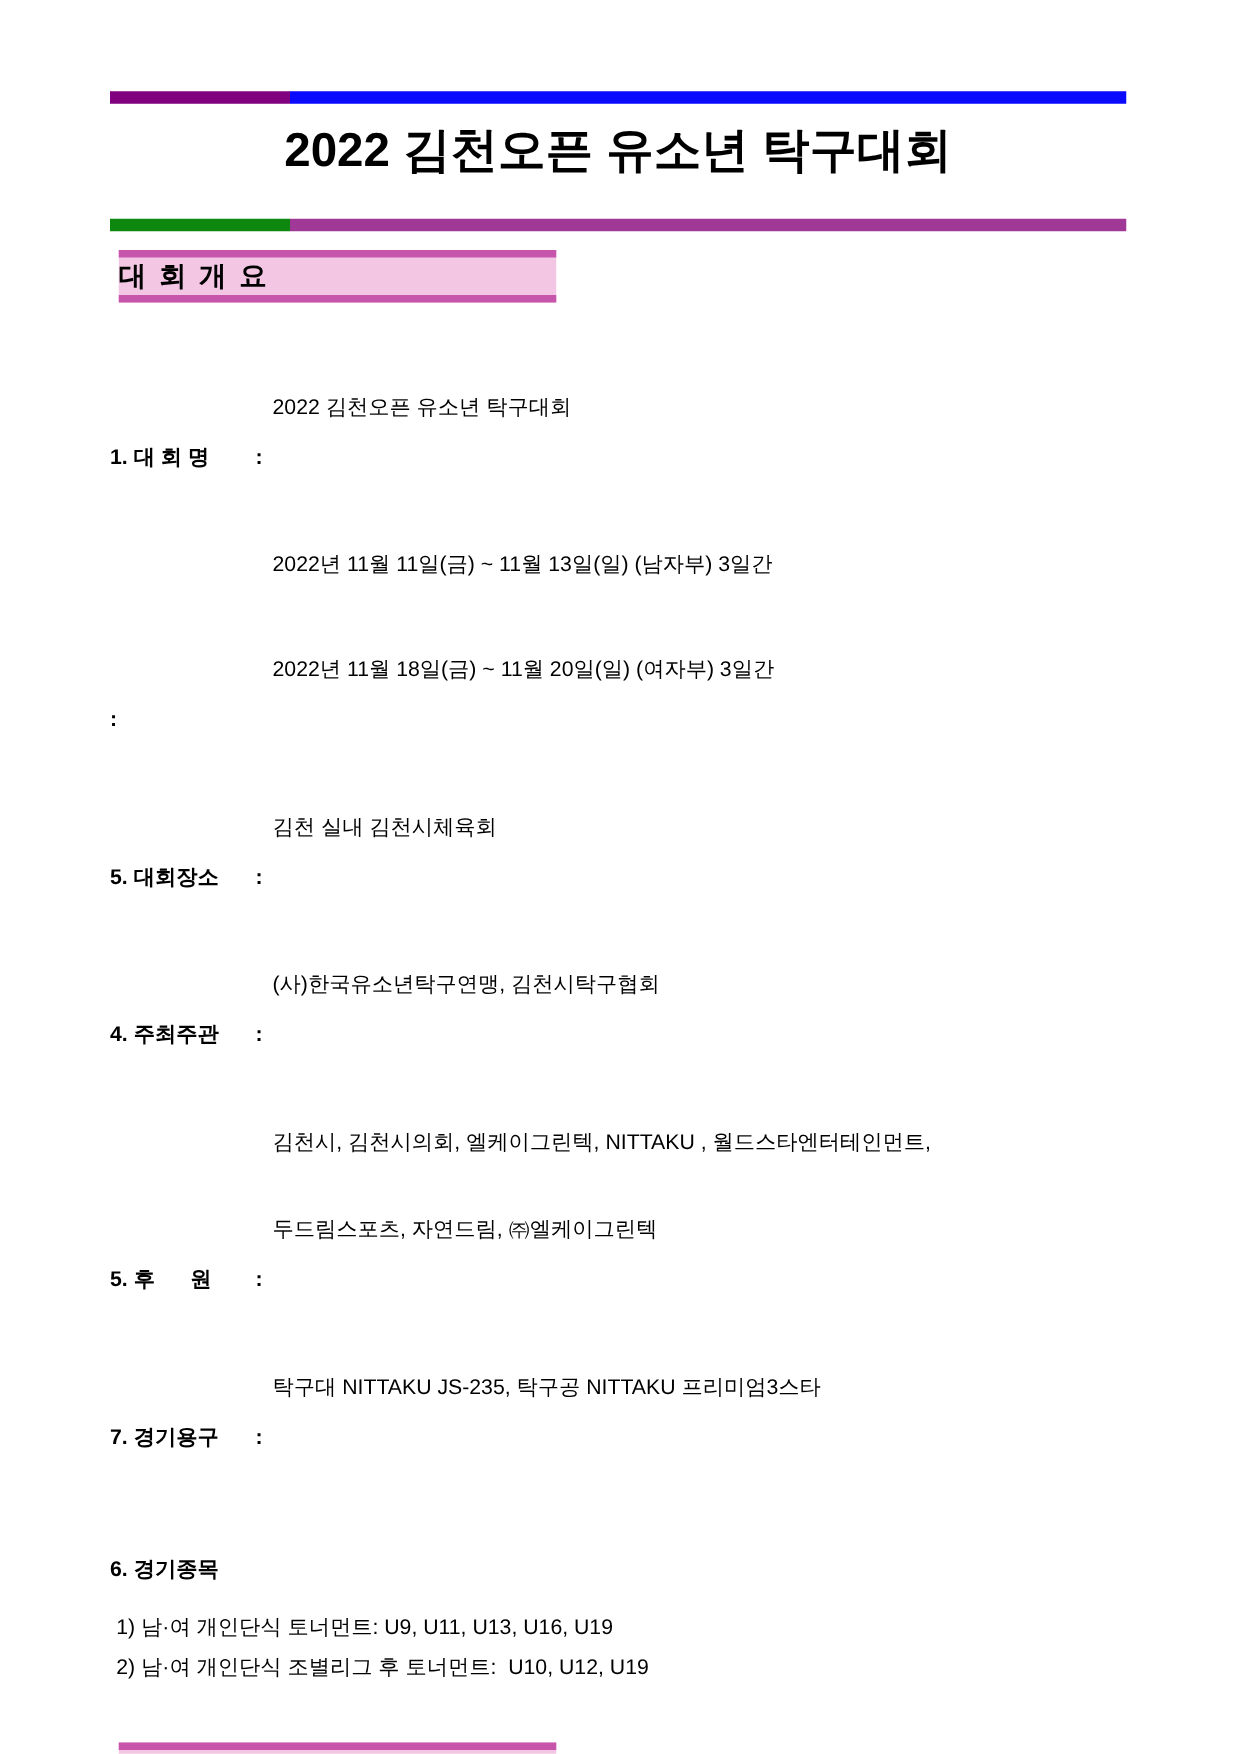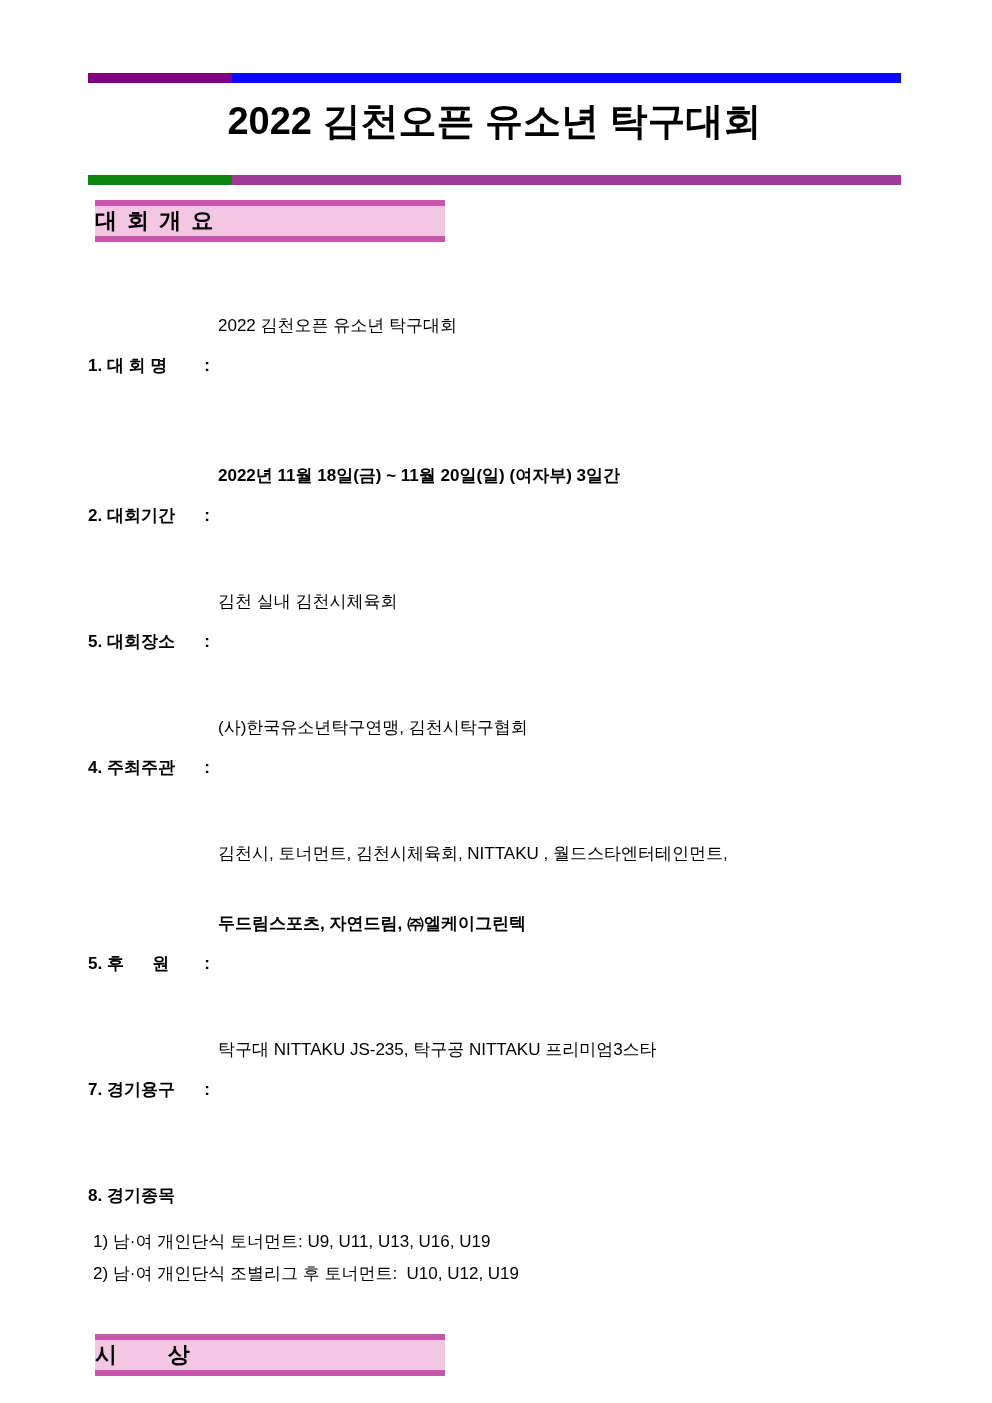--- a/index.html
+++ b/index.html
@@ -42,21 +42,21 @@
   .section-box.overview{margin-top:15px;}
   .section-box.awards{margin-top:50px;}
 
   .items{margin-top:34px;}
   .item{display:flex;margin-bottom:26px;font-size:17px;line-height:20px;align-items:flex-end;}
   .item-label{
     width:122px;flex:none;display:flex;justify-content:space-between;
     font-weight:bold;white-space:pre;
   }
   .item-values{margin-left:8px;white-space:pre-wrap;}
-  .item-value2{margin-top:24px;font-weight:bold;}
+  .item-value2{margin-top:24px;}
   .item-value2.tight{margin-top:10px;}
 
   .events{margin-top:16px;}
   .event-line{font-size:17px;line-height:20px;margin-bottom:12px;margin-left:5px;white-space:pre-wrap;}
 </style>
 </head>
 <body>
 
 <div class="page">
 
@@ -83,24 +83,24 @@
         <span>1. 대 회 명</span>
         <span>:</span>
       </div>
       <div class="item-values">
         <div>2022 김천오픈 유소년 탁구대회</div>
       </div>
     </div>
 
     <div class="item">
       <div class="item-label">
-        <span>2. 대회기간</span>
         <span>:</span>
       </div>
       <div class="item-values">
+        <div>2022년 11월 11일(금) ~ 11월 13일(일) (남자부) 3일간</div>
         <div class="item-value2">2022년 11월 18일(금) ~ 11월 20일(일) (여자부) 3일간</div>
       </div>
     </div>
 
     <div class="item">
       <div class="item-label">
         <span>5. 대회장소</span>
         <span>:</span>
       </div>
       <div class="item-values">
@@ -117,38 +117,38 @@
         <div>(사)한국유소년탁구연맹, 김천시탁구협회</div>
       </div>
     </div>
 
     <div class="item">
       <div class="item-label">
         <span>5. 후      원</span>
         <span>:</span>
       </div>
       <div class="item-values">
-        <div>김천시, 토너먼트, 김천시체육회, NITTAKU , 월드스타엔터테인먼트,</div>
+        <div>김천시, 김천시의회, 엘케이그린텍, NITTAKU , 월드스타엔터테인먼트,</div>
         <div class="item-value2 tight">두드림스포츠, 자연드림, ㈜엘케이그린텍</div>
       </div>
     </div>
 
     <div class="item">
       <div class="item-label">
         <span>7. 경기용구</span>
         <span>:</span>
       </div>
       <div class="item-values">
         <div>탁구대 NITTAKU JS-235, 탁구공 NITTAKU 프리미엄3스타</div>
       </div>
     </div>
 
     <div class="item">
       <div class="item-label">
-        <span>8. 경기종목</span>
+        <span>6. 경기종목</span>
         <span></span>
       </div>
       <div class="item-values">
         <div></div>
       </div>
     </div>
 
   </div>
 
   <div class="events">

